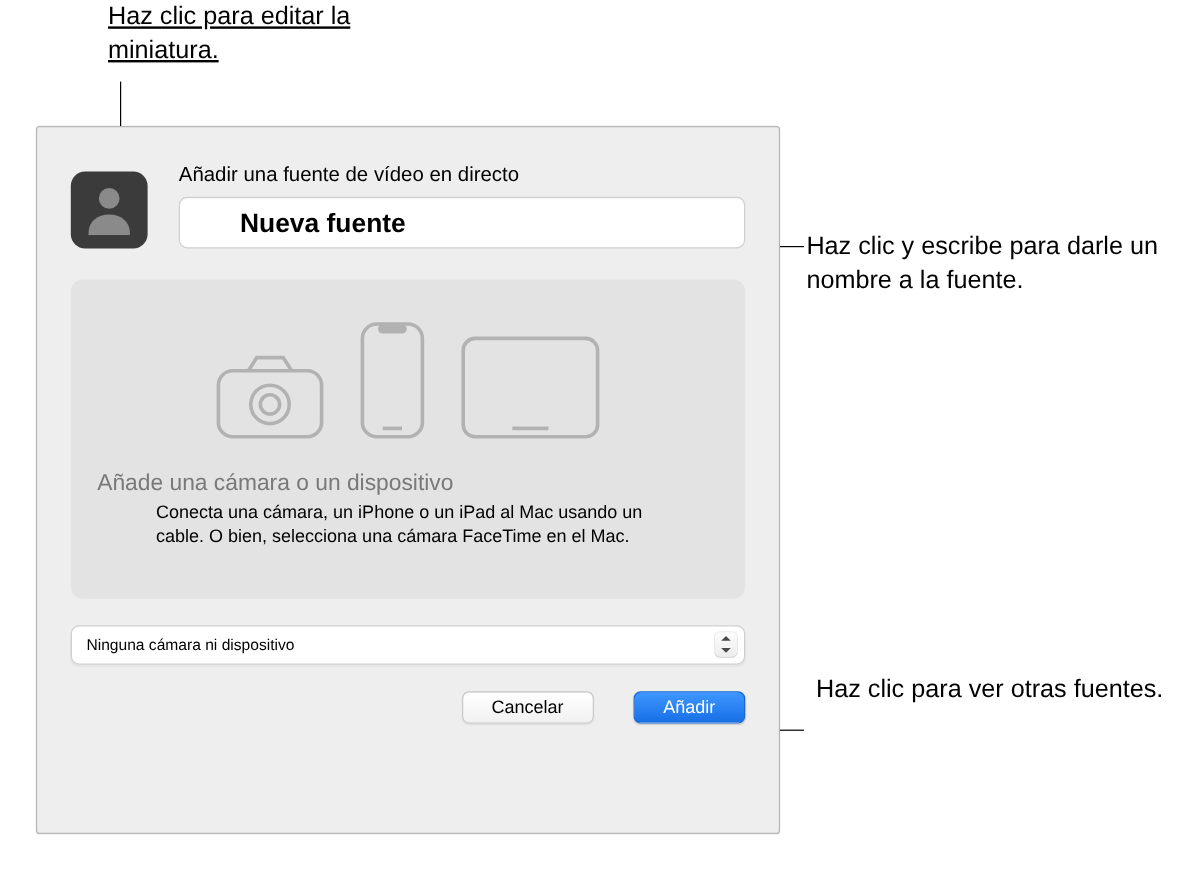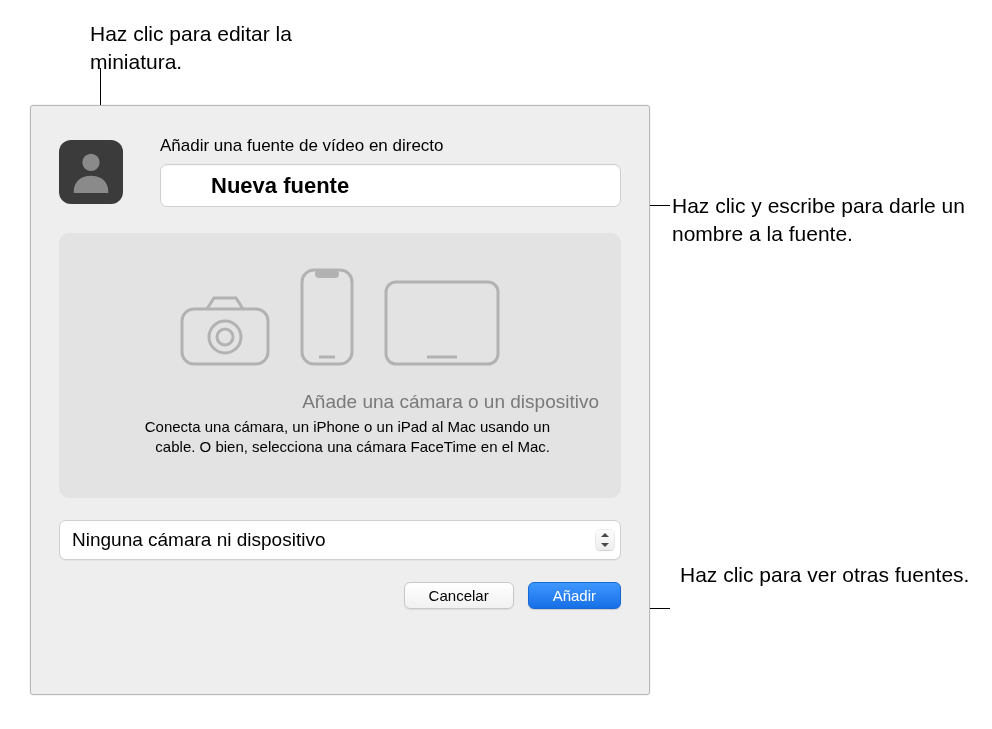--- a/index.html
+++ b/index.html
@@ -1,51 +1,51 @@
 <!DOCTYPE html>
 <html><head>
 <meta charset="utf-8">
 <style>
   html,body{margin:0;padding:0;background:#fff;font-family:-apple-system,"Helvetica Neue",Helvetica,Arial,sans-serif;color:#000;}
   .canvas{position:relative;width:992px;height:729px;}
   
   .callout{position:absolute;font-size:21px;line-height:1.35;color:#000;}
-  .callout.top{top:20px;left:90px;width:260px;}
+  .callout.top{top:0;left:90px;width:260px;text-decoration:underline;}
   .callout.right1{top:192px;left:672px;width:300px;}
   .callout.right2{top:561px;left:680px;width:300px;}
   
   .leader{position:absolute;background:#000;}
   .leader.v1{left:100px;top:68px;width:1px;height:100px;}
   .leader.h2{left:575px;top:205px;width:95px;height:1px;}
   .leader.h3{left:575px;top:608px;width:95px;height:1px;}
   
   .dialog{position:absolute;left:30px;top:105px;width:620px;height:590px;box-sizing:border-box;background:#efeeee;border:1px solid #b8b8b8;border-radius:3px;box-shadow:0 0 0 1px rgba(0,0,0,0.04);padding:28px 28px 20px 28px;}
-  .hdr{display:flex;gap:37px;align-items:center;}
+  .hdr{display:flex;gap:26px;align-items:flex-end;}
   .thumb{width:64px;height:64px;border-radius:12px;background:#3b3b3b;display:flex;align-items:center;justify-content:center;flex:none;margin-top:3px;}
   .thumb svg{width:46px;height:46px;fill:#8a8a8a;}
   .hdr-right{flex:1;min-width:0;}
   .title{font-size:17px;color:#000;margin:2px 0 8px 0;}
   .name-field{width:100%;box-sizing:border-box;background:#fff;border:1px solid #cfcfcf;border-radius:7px;padding:7px 12px 6px;font-size:22px;font-weight:800;letter-spacing:-.3px;box-shadow:0 1px 0 rgba(0,0,0,.03) inset;}
   .name-field input{border:none;outline:none;width:100%;font:inherit;font-weight:800;background:transparent;margin-left:36px;}
   
-  .well{margin-top:26px;background:#e4e3e3;border-radius:10px;padding:34px 22px 40px;text-align:right;}
+  .well{margin-top:26px;background:#e4e3e3;border-radius:10px;padding:34px 22px 40px;text-align:left;}
   .devs{display:flex;justify-content:center;align-items:flex-end;gap:28px;margin-bottom:20px;}
   .dev{stroke:#b3b2b2;fill:none;}
   .well-title{font-size:19px;color:#7a7979;margin:8px 0 4px;}
   .well-sub{font-size:15px;color:#000000;line-height:1.35;max-width:420px;margin:0 auto;}
   
-  .select{margin-top:22px;position:relative;width:100%;box-sizing:border-box;background:#fff;border:1px solid #cfcfcf;border-radius:7px;padding:8px 34px 8px 12px;font-size:19px;box-shadow:0 1px 1px rgba(0,0,0,.04);}
+  .select{margin-top:22px;position:relative;width:100%;box-sizing:border-box;background:#fff;border:1px solid #cfcfcf;border-radius:7px;padding:8px 34px 8px 12px;font-size:13px;box-shadow:0 1px 1px rgba(0,0,0,.04);}
   .select .chev{position:absolute;right:6px;top:50%;transform:translateY(-50%);width:18px;height:20px;border-radius:4px;background:linear-gradient(#fdfdfd,#ededed);box-shadow:0 0 0 1px rgba(0,0,0,.07),0 1px 1px rgba(0,0,0,.12);}
   .select .chev::before,.select .chev::after{content:"";position:absolute;left:50%;width:0;height:0;border-left:4px solid transparent;border-right:4px solid transparent;transform:translateX(-50%);}
   .select .chev::before{top:3px;border-bottom:4px solid #4a4a4a;}
   .select .chev::after{bottom:3px;border-top:4px solid #4a4a4a;}
   
   .btnbar{display:flex;justify-content:flex-end;gap:14px;margin-top:22px;}
   .btn{font-size:15px;padding:4px 24px;border-radius:6px;border:1px solid #c8c8c8;background:linear-gradient(#ffffff,#f1f1f1);box-shadow:0 1px 1px rgba(0,0,0,.08);}
-  .btn.primary{color:#fff;border-color:#1668d6;background:linear-gradient(#3e97ff,#176fe6);box-shadow:0 1px 1px rgba(0,0,0,.15);}
+  .btn.primary{color:#fff;border-color:#1668d6;background:linear-gradient(#3e97ff,#176fe6);box-shadow:0 1px 1px rgba(0,0,0,.15);margin-left:19px;}
 </style>
 </head>
 <body>
 
 <div class="canvas">
 
   <div class="callout top">Haz clic para editar la miniatura.</div>
   <div class="callout right1">Haz clic y escribe para darle un nombre a la fuente.</div>
   <div class="callout right2">Haz clic para ver otras fuentes.</div>
 

